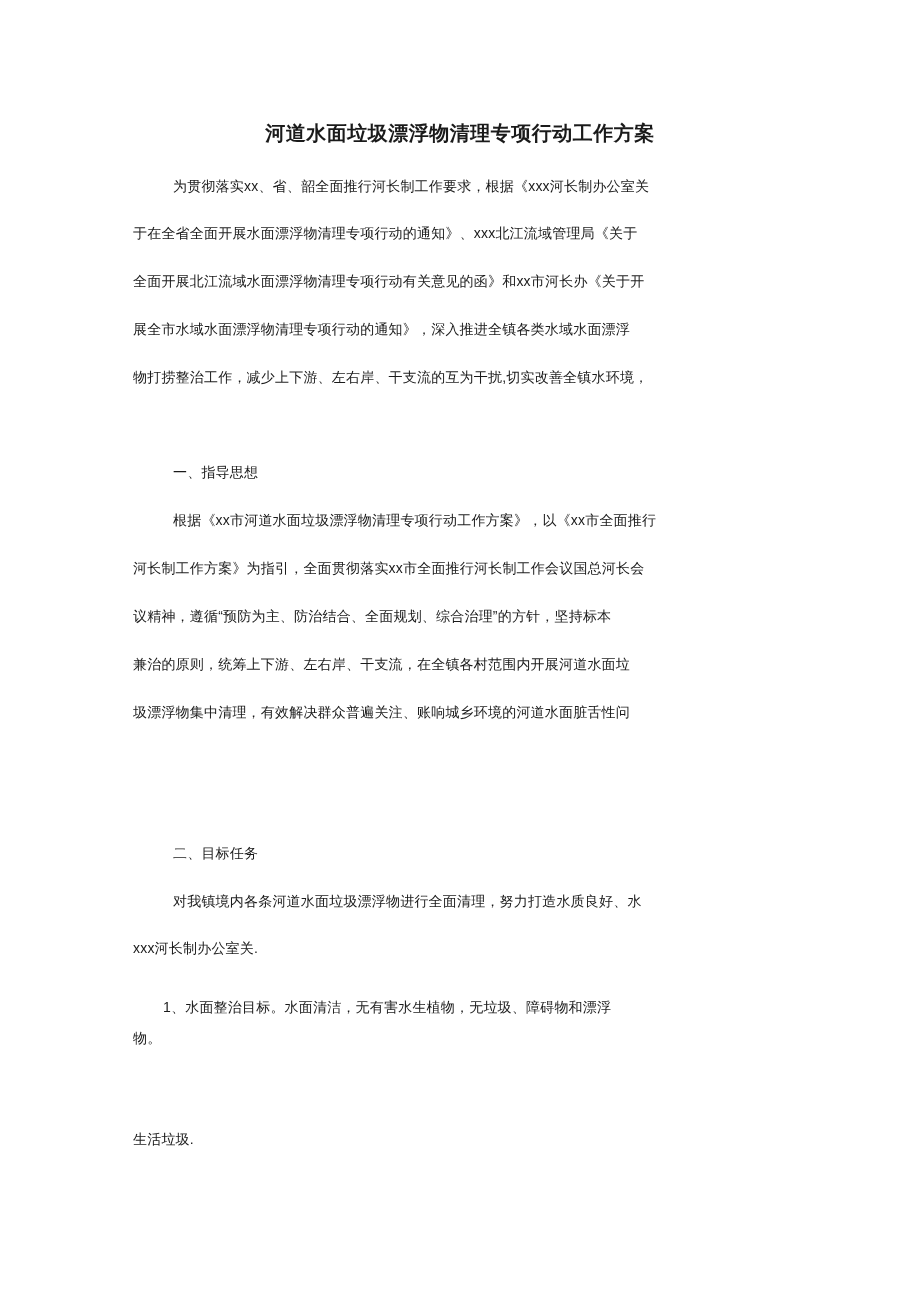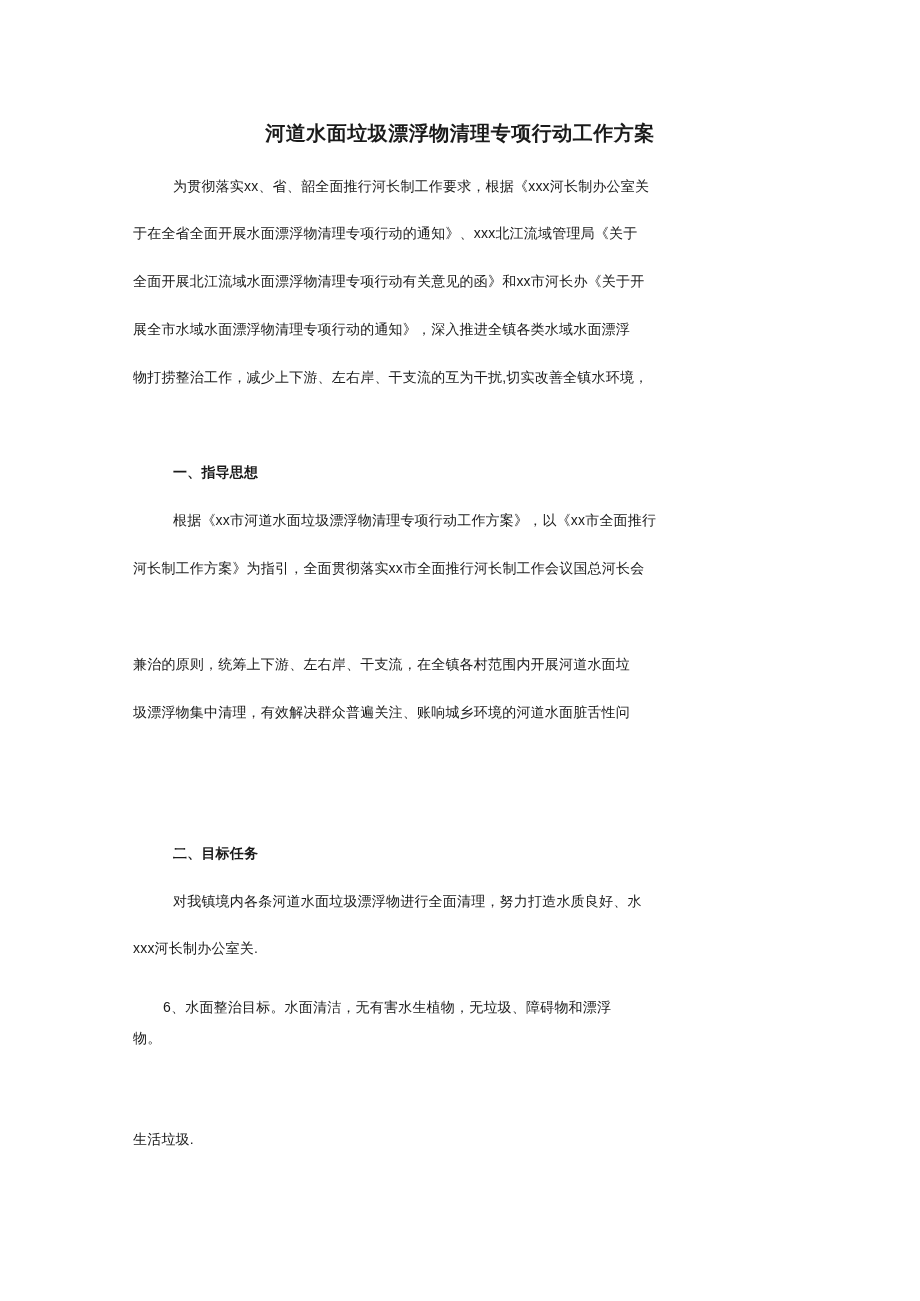--- a/index.html
+++ b/index.html
@@ -30,37 +30,38 @@
   .line {
     position: absolute;
     left: 133px;
     font-size: 14px;
     line-height: 22px;
     white-space: nowrap;
     letter-spacing: 0.2px;
   }
   .line.ind { left: 173px; }
   .line.num { left: 163px; }
-  .line.heading { font-weight: 700; }
+  .line.heading { font-weight: 400; }
 </style>
 </head>
 <body>
 
 <div class="page">
   <div class="doc-title">河道水面垃圾漂浮物清理专项行动工作方案</div>
 
   <div class="line ind" style="top:175px">为贯彻落实xx、省、韶全面推行河长制工作要求，根据《xxx河长制办公室关</div>
   <div class="line" style="top:222px">于在全省全面开展水面漂浮物清理专项行动的通知》、xxx北江流域管理局《关于</div>
   <div class="line" style="top:318px">展全市水域水面漂浮物清理专项行动的通知》，深入推进全镇各类水域水面漂浮</div>
   <div class="line" style="top:270px">全面开展北江流域水面漂浮物清理专项行动有关意见的函》和xx市河长办《关于开</div>
   <div class="line" style="top:366px">物打捞整治工作，减少上下游、左右岸、干支流的互为干扰,切实改善全镇水环境，</div>
   <div class="line ind heading" style="top:461px">一、指导思想</div>
   <div class="line ind" style="top:509px">根据《xx市河道水面垃圾漂浮物清理专项行动工作方案》，以《xx市全面推行</div>
   <div class="line" style="top:557px">河长制工作方案》为指引，全面贯彻落实xx市全面推行河长制工作会议国总河长会</div>
+  <div class="line" style="top:605px">议精神，遵循“预防为主、防治结合、全面规划、综合治理”的方针，坚持标本</div>
   <div class="line" style="top:653px">兼治的原则，统筹上下游、左右岸、干支流，在全镇各村范围内开展河道水面垃</div>
   <div class="line" style="top:701px">圾漂浮物集中清理，有效解决群众普遍关注、账响城乡环境的河道水面脏舌性问</div>
   <div class="line ind heading" style="top:842px">二、目标任务</div>
   <div class="line ind" style="top:890px">对我镇境内各条河道水面垃圾漂浮物进行全面清理，努力打造水质良好、水</div>
   <div class="line" style="top:937px">xxx河长制办公室关.</div>
-  <div class="line num" style="top:996px">6、水面整治目标。水面清洁，无有害水生植物，无垃圾、障碍物和漂浮</div>
+  <div class="line num" style="top:996px">1、水面整治目标。水面清洁，无有害水生植物，无垃圾、障碍物和漂浮</div>
   <div class="line" style="top:1027px">物。</div>
   <div class="line" style="top:1128px">生活垃圾.</div>
 </div>
 
 </body></html>

